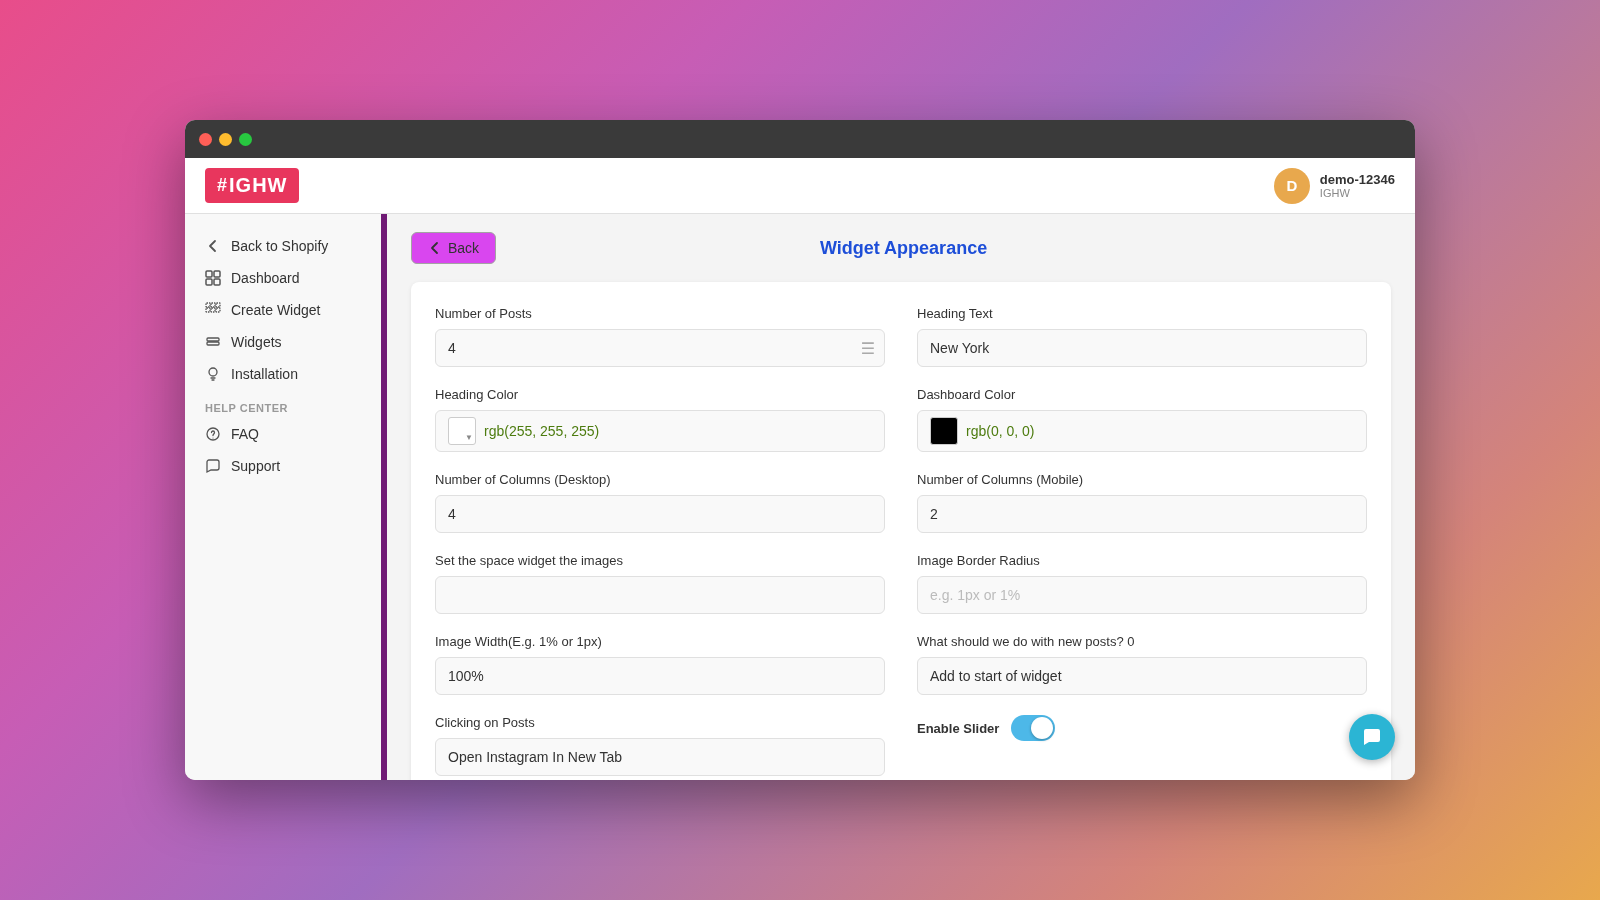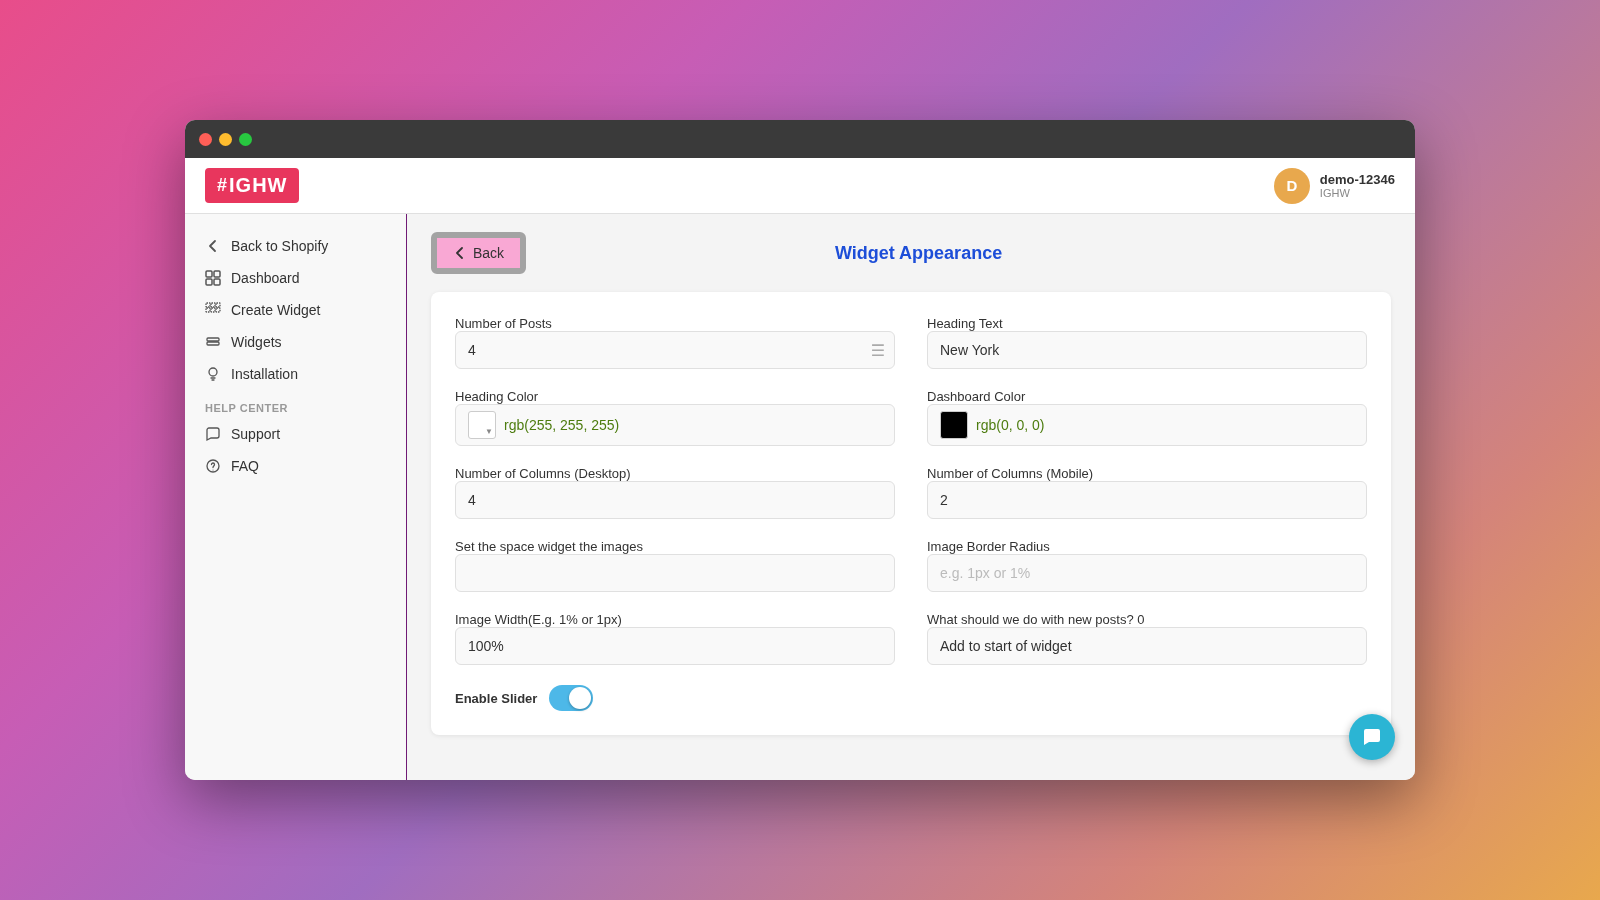--- a/index.html
+++ b/index.html
@@ -98,23 +98,23 @@
 
     
     .app-body {
       display: flex;
       flex: 1;
       overflow: hidden;
     }
 
     
     .sidebar {
-      width: 222px;
+      width: 202px;
       background: #f8f8f8;
-      border-right: 1px solid #701a75;
+      border-right: 6px solid #701a75;
       padding: 16px 0;
       flex-shrink: 0;
     }
     .sidebar-item {
       display: flex;
       align-items: center;
       gap: 10px;
       padding: 8px 20px;
       cursor: pointer;
       font-size: 14px;
@@ -143,23 +143,23 @@
       display: flex;
       align-items: center;
       padding: 18px 24px;
       background: #f4f4f4;
     }
     .back-btn {
       display: flex;
       align-items: center;
       gap: 6px;
       padding: 7px 16px;
-      border: 6px solid #a3a3a3;
+      border: 1px solid #a3a3a3;
       border-radius: 6px;
-      background: #f9a8d4;
+      background: #d946ef;
       cursor: pointer;
       font-size: 14px;
       color: #333;
     }
     .page-title {
       flex: 1;
       text-align: center;
       font-size: 18px;
       font-weight: 700;
       color: #1d4ed8;
@@ -176,20 +176,21 @@
 
     .form-grid {
       display: grid;
       grid-template-columns: 1fr 1fr;
       gap: 20px 32px;
     }
 
     .form-group {
       display: flex;
       flex-direction: column;
+      gap: 8px;
     }
     .form-label {
       font-size: 13px;
       color: #333;
       font-weight: 500;
     }
     .form-input {
       border: 1px solid #e0e0e0;
       border-radius: 6px;
       padding: 10px 12px;
@@ -366,32 +367,32 @@
           <circle cx="8" cy="6" r="4" stroke="#555" stroke-width="1.3"></circle>
           <path d="M6 12h4M7 14h2" stroke="#555" stroke-width="1.3" stroke-linecap="round"></path>
         </svg>
         <span>Installation</span>
       </div>
 
       <div class="sidebar-section">HELP CENTER</div>
 
       <div class="sidebar-item">
         <svg width="16" height="16" viewBox="0 0 16 16" fill="none">
-          <path d="M2 4a2 2 0 012-2h8a2 2 0 012 2v6a2 2 0 01-2 2H6l-4 2V4z" stroke="#555" stroke-width="1.3"></path>
-        </svg>
-        <span>Support</span>
-      </div>
-
-      <div class="sidebar-item">
-        <svg width="16" height="16" viewBox="0 0 16 16" fill="none">
           <circle cx="8" cy="8" r="6" stroke="#555" stroke-width="1.3"></circle>
           <path d="M6.5 6.5a1.5 1.5 0 013 0c0 1.5-1.5 1.5-1.5 3" stroke="#555" stroke-width="1.3" stroke-linecap="round"></path>
           <circle cx="8" cy="12" r="0.5" fill="#555"></circle>
         </svg>
         <span>FAQ</span>
+      </div>
+
+      <div class="sidebar-item">
+        <svg width="16" height="16" viewBox="0 0 16 16" fill="none">
+          <path d="M2 4a2 2 0 012-2h8a2 2 0 012 2v6a2 2 0 01-2 2H6l-4 2V4z" stroke="#555" stroke-width="1.3"></path>
+        </svg>
+        <span>Support</span>
       </div>
 
     </div>
 
     <div class="main-content">
 
       <div class="content-header">
         <button class="back-btn">
           <svg width="14" height="14" viewBox="0 0 14 14" fill="none">
             <path d="M9 2L4 7l5 5" stroke="#333" stroke-width="1.8" stroke-linecap="round" stroke-linejoin="round"></path>
@@ -458,20 +459,24 @@
           <div class="form-group">
             <label class="form-label">Image Width(E.g. 1% or 1px)</label>
             <input class="form-input" type="text" value="100%" style="">
           </div>
 
           <div class="form-group">
             <label class="form-label">What should we do with new posts? 0</label>
             <input class="form-input" type="text" value="Add to start of widget" style="">
           </div>
 
+          <div class="form-group">
+            <label class="form-label">Clicking on Posts</label>
+            <input class="form-input" type="text" value="Open Instagram In New Tab" style="">
+          </div>
 
           <div class="form-group">
             <div class="toggle-row">
               <span class="toggle-label">Enable Slider</span>
               <div class="toggle">
                 <div class="toggle-knob"></div>
               </div>
             </div>
           </div>
 

